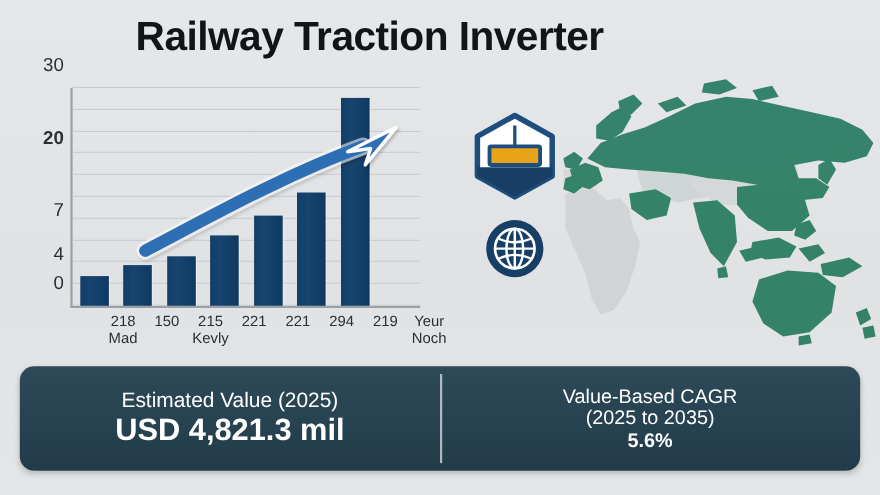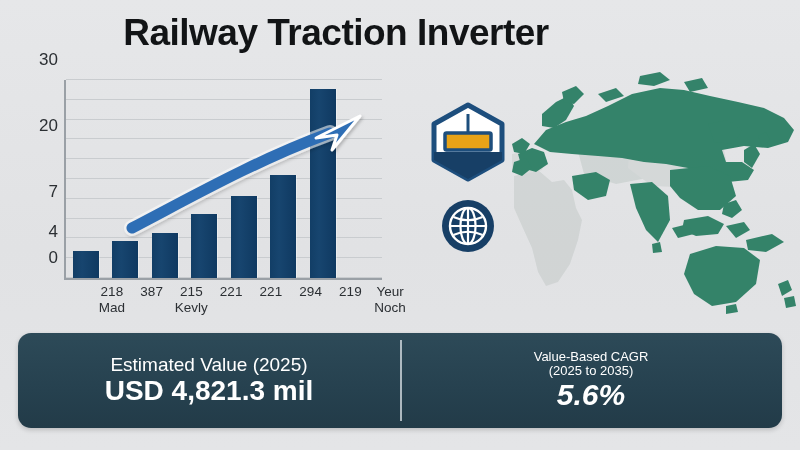--- a/index.html
+++ b/index.html
@@ -77,22 +77,22 @@
   .stat-cell{
     flex:1;display:flex;flex-direction:column;align-items:center;justify-content:center;
     color:#ffffff;position:relative;padding:0 12px;box-sizing:border-box;
   }
   .stat-cell + .stat-cell::before{
     content:"";position:absolute;left:0;top:7px;bottom:7px;width:2px;
     background:rgba(226,232,236,.72);
   }
   .stat-label{font-size:19px;font-weight:normal;line-height:1.07;text-align:center;white-space:nowrap;}
   .stat-value{font-size:28px;font-weight:bold;line-height:1.12;margin-top:0;text-align:center;white-space:nowrap;}
-  #cell-cagr .stat-label{font-size:13px;}
-  #cell-cagr .stat-value{font-size:30px;font-style:italic;}
+  #cell-cagr .stat-label{font-size:18px;}
+  #cell-cagr .stat-value{font-size:18px;}
 </style>
 </head>
 <body>
 
 <div id="infographic">
 
   <div id="page-title">Railway Traction Inverter</div>
 
   <div id="chart-panel">
 
@@ -106,21 +106,21 @@
           <div class="gridline" style="bottom: 79.2px;"></div>
           <div class="gridline" style="bottom: 99px;"></div>
           <div class="gridline" style="bottom: 118.8px;"></div>
           <div class="gridline" style="bottom: 138.6px;"></div>
           <div class="gridline" style="bottom: 158.4px;"></div>
           <div class="gridline" style="bottom: 178.2px;"></div>
           <div class="gridline" style="bottom: 198px;"></div>
         </div>
       <div id="yticks">
           <div class="ytick" style="bottom: 198px; margin-left: 31px;">30</div>
-          <div class="ytick" style="bottom: 132px;">20</div>
+          <div class="ytick" style="bottom: 132px; font-weight: bold;">20</div>
           <div class="ytick" style="bottom: 66px;">7</div>
           <div class="ytick" style="bottom: 26.4px;">4</div>
           <div class="ytick" style="bottom: 0px;">0</div>
         </div>
 
       <div id="bars">
           <div class="bar-slot">
             <div class="bar" style="height: 27.06px;"></div>
           </div>
           <div class="bar-slot">
@@ -153,21 +153,21 @@
         <g filter="url(#arrShadow)">
           <path d="M16,140 C70,112 140,72 214,45" fill="none" stroke="#ffffff" stroke-width="16" stroke-linecap="round" opacity="0.55"></path>
           <path d="M16,140 C70,112 140,72 214,45" fill="none" stroke="#2f6eb5" stroke-width="11" stroke-linecap="round"></path>
           <path d="M244,28 L216,62 L221,47 L200,50 Z" fill="#2f6eb5" stroke="#ffffff" stroke-width="3" stroke-linejoin="round"></path>
         </g>
       </svg>
     </div>
 
     <div id="xlabels">
         <div class="xlabel">218<span class="sub">Mad</span></div>
-        <div class="xlabel">387</div>
+        <div class="xlabel">150</div>
         <div class="xlabel">215<span class="sub">Kevly</span></div>
         <div class="xlabel">221</div>
         <div class="xlabel">221</div>
         <div class="xlabel">294</div>
         <div class="xlabel">219</div>
         <div class="xlabel">Yeur<span class="sub">Noch</span></div>
       </div>
   </div>
 
   <div id="icon-stack">

